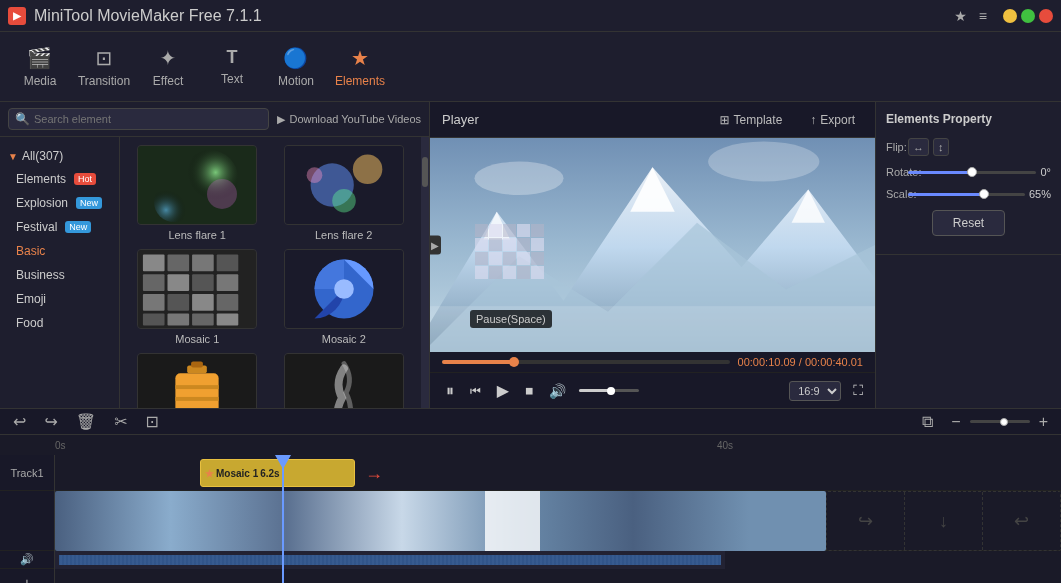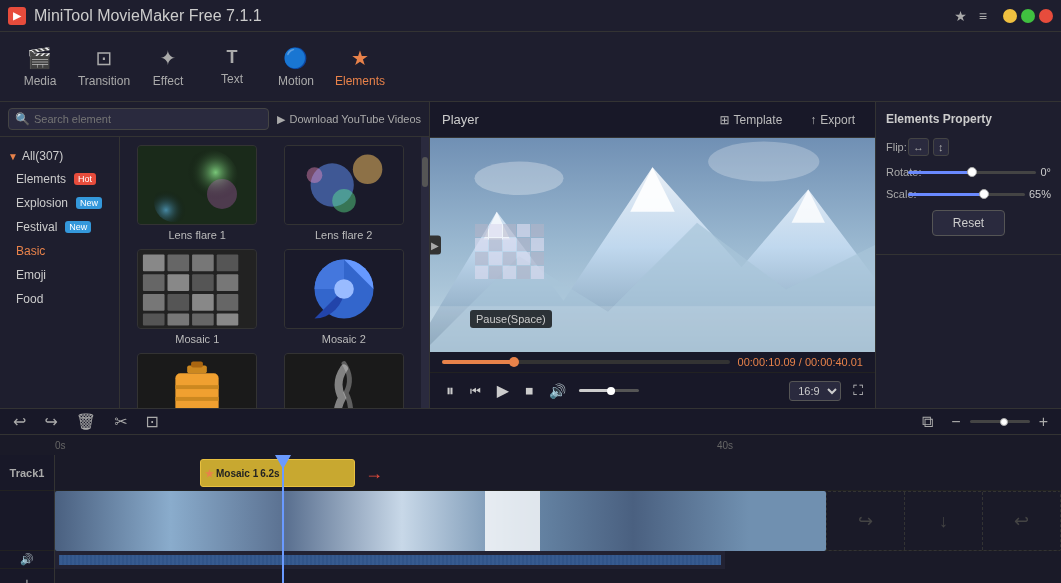--- a/index.html
+++ b/index.html
@@ -207,20 +207,23 @@
         <div class="sidebar-item">
           <span>Explosion</span>
           <span class="badge new">New</span>
         </div>
         <div class="sidebar-item">
           <span>Festival</span>
           <span class="badge new">New</span>
         </div>
         <div class="sidebar-item active">
           <span style="color:#e8824a;">Basic</span>
+        </div>
+        <div class="sidebar-item">
+          <span>Business</span>
         </div>
         <div class="sidebar-item">
           <span>Emoji</span>
         </div>
         <div class="sidebar-item">
           <span>Food</span>
         </div>
       </div>
 
       <div id="elements-grid">
@@ -496,21 +499,21 @@
   <div style="position:relative;display:flex;flex-direction:column;flex:1;">
 
     <div id="timeline-ruler">
       <span class="ruler-mark" style="left:55px;">0s</span>
       <span class="ruler-mark" style="left:717px;">40s</span>
     </div>
 
     <div id="timeline-content">
 
       <div id="track-labels">
-        <div class="track-label" style="height:36px;font-weight:bold;">
+        <div class="track-label" style="height:36px;">
           <span>Track1</span>
         </div>
         <div class="track-label" style="height:60px;border-bottom:1px solid #222;">
         </div>
         <div class="track-label icon-row" style="height:18px;">
           <span>🔊</span>
         </div>
         <div class="track-label" style="height:30px;">
           <span style="font-size:16px;color:#aaa;">+</span>
         </div>

